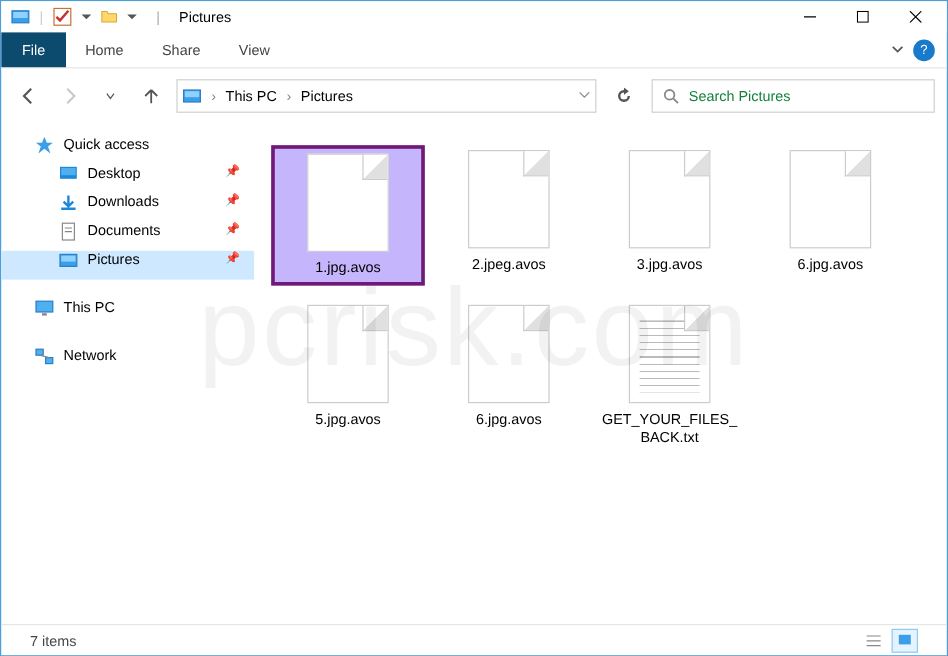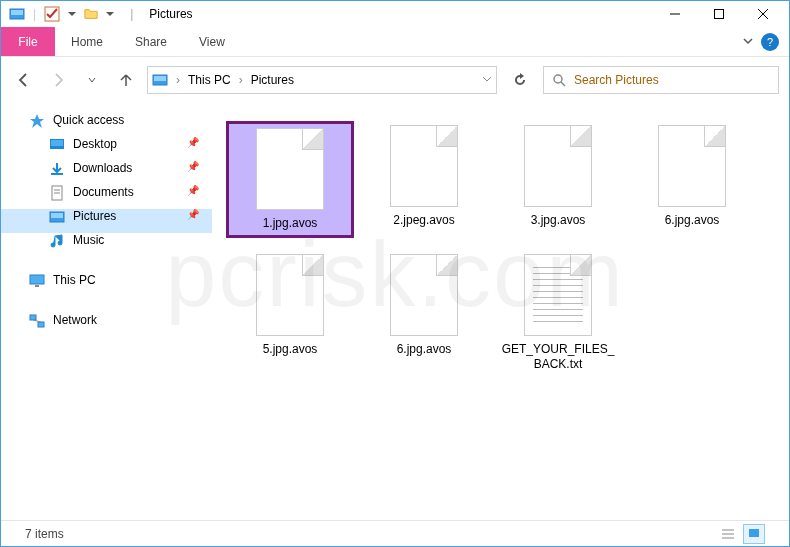--- a/index.html
+++ b/index.html
@@ -5,32 +5,32 @@
 *{box-sizing:border-box;margin:0;padding:0;font-family:"Segoe UI",Arial,sans-serif;font-size:12px}
 body{width:790px;height:547px;border:1px solid #4a9edc;background:#fff;overflow:hidden;position:relative}
 .titlebar{height:26px;background:#fff;display:flex;align-items:center;padding:0 4px}
 .titlebar .qat{display:flex;align-items:center;gap:8px;padding-left:4px}
 .titlebar .folder-ico{width:14px;height:14px}
 .titlebar .winctrl{margin-left:auto;display:flex}
 .titlebar .winctrl .btn{width:44px;height:26px;display:flex;align-items:center;justify-content:center;color:#000}
 .title-sep{color:#aaa;margin:0 8px}
 .title-text{color:#000}
 .ribbon{height:30px;display:flex;align-items:stretch;border-bottom:1px solid #e5e5e5}
-.ribbon .filetab{width:54px;background:#ec4899;color:#fff;display:flex;align-items:center;justify-content:center}
+.ribbon .filetab{width:54px;background:#0c4a6e;color:#fff;display:flex;align-items:center;justify-content:center}
 .ribbon .tab{padding:0 16px;display:flex;align-items:center;color:#444}
 .ribbon .right{margin-left:auto;display:flex;align-items:center;padding-right:10px;gap:8px}
 .help{width:18px;height:18px;border-radius:9px;background:#1979ca;color:#fff;display:flex;align-items:center;justify-content:center;font-size:11px}
 .chev{color:#555}
 .navbar{height:46px;display:flex;align-items:center;padding:0 10px;gap:8px}
 .navbtn{width:26px;height:26px;display:flex;align-items:center;justify-content:center;color:#666}
 .navbtn.disabled{color:#c8c8c8}
 .addressbar{flex:1;height:28px;border:1px solid #d0d0d0;display:flex;align-items:center;padding:0 4px;gap:8px}
 .addressbar .chev-r{color:#888}
 .refresh{width:30px;height:28px;display:flex;align-items:center;justify-content:center;color:#555}
-.searchbox{width:236px;height:28px;border:1px solid #d0d0d0;display:flex;align-items:center;padding:0 8px;color:#a16207;gap:8px}
+.searchbox{width:236px;height:28px;border:1px solid #d0d0d0;display:flex;align-items:center;padding:0 8px;color:#15803d;gap:8px}
 .main{display:flex;height:calc(100% - 26px - 30px - 46px - 26px)}
 .sidebar{width:211px;padding:10px 0;overflow:hidden}
 .sb-group{margin-bottom:16px}
 .sb-item{height:24px;display:flex;align-items:flex-start;padding-left:28px;gap:8px;color:#000;position:relative}
 .sb-item.indent{padding-left:48px}
 .sb-item.selected{background:#cde8ff}
 .pin{margin-left:auto;margin-right:12px;color:#888;font-size:10px}
 .ico{width:16px;height:16px;flex-shrink:0}
 .content{flex:1;padding:18px 14px;display:flex;flex-wrap:wrap;align-content:flex-start;gap:12px 6px}
 .fileitem{width:128px;display:flex;flex-direction:column;align-items:center;padding:4px;text-align:center}
@@ -183,26 +183,20 @@
         <span class="pin">📌</span>
       </div>
       <div class="sb-item indent selected">
         <svg class="ico" viewBox="0 0 16 16">
             <rect x="1" y="3" width="14" height="10" fill="#3a9ee8" stroke="#2a7ec8"></rect>
             <rect x="2" y="4" width="12" height="5" fill="#8fd1ff"></rect>
           </svg>
         <span>Pictures</span>
         <span class="pin">📌</span>
       </div>
-      <div class="sb-item indent">
-        <svg class="ico" viewBox="0 0 16 16">
-            <path d="M6 3 V12 A2 2 0 1 1 4 10 M6 3 L13 2 V10 A2 2 0 1 1 11 8" stroke="#1e88d8" fill="#1e88d8"></path>
-          </svg>
-        <span>Music</span>
-      </div>
     </div>
     <div class="sb-group">
       <div class="sb-item">
         <svg class="ico" viewBox="0 0 16 16">
             <rect x="1" y="2" width="14" height="9" fill="#4fb0f0" stroke="#2a7ec8"></rect>
             <rect x="6" y="12" width="4" height="2" fill="#888"></rect>
           </svg>
         <span>This PC</span>
       </div>
     </div>

